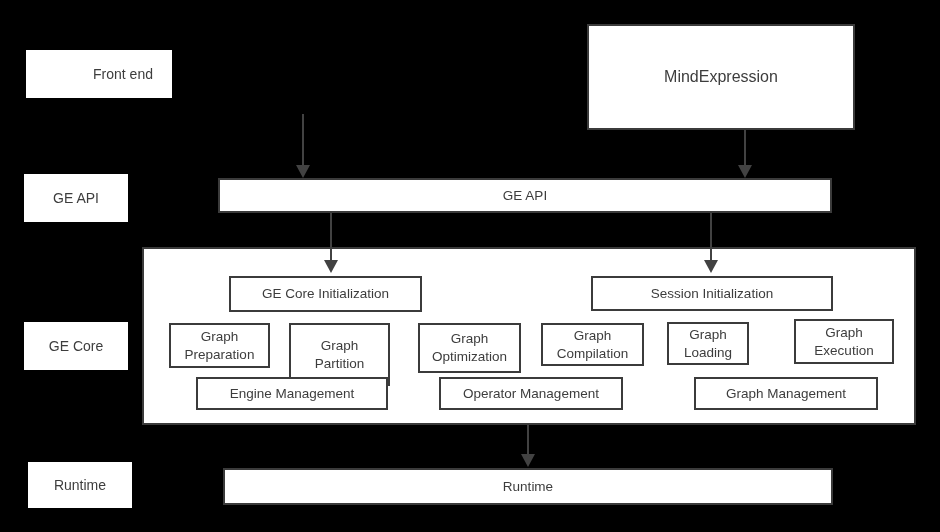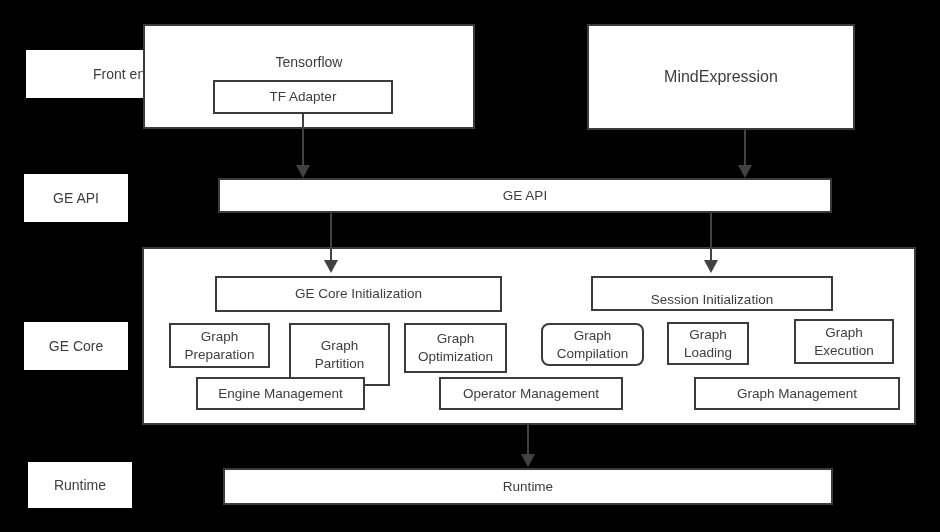--- a/index.html
+++ b/index.html
@@ -88,70 +88,64 @@
 </head>
 <body>
 
 <div class="stage" style="--bg: #000000; --fill: #ffffff; --border: #3b3b3b; --text: #3d3d3d; --arrow: #424242;">
 
   <div class="side-label" style="left:26px; top:50px; width:98px; height:48px;padding-left:48px;">Front end</div>
   <div class="side-label" style="left:24px; top:174px; width:104px; height:48px;">GE API</div>
   <div class="side-label" style="left:24px; top:322px; width:104px; height:48px;">GE Core</div>
   <div class="side-label" style="left:28px; top:462px; width:104px; height:46px;">Runtime</div>
 
-  <div class="container-box" style="left:143px; top:24px; width:332px; height:105px;">
-    <div class="tf-title">Tensorflow</div>
-    <div class="box" style="left:68px; top:54px; width:180px; height:34px;">
-      <span>TF Adapter</span>
-    </div>
-  </div>
 
   <div class="box" style="left:587px; top:24px; width:268px; height:106px; font-size:16px;">
     <span>MindExpression</span>
   </div>
 
   <div class="box" style="left:218px; top:178px; width:614px; height:35px;">
     <span>GE API</span>
   </div>
 
   <div class="container-box" style="left:142px; top:247px; width:774px; height:178px;">
 
-    <div class="box" style="left:71px; top:27px; width:287px; height:36px;">
+    <div class="box" style="left:85px; top:27px; width:193px; height:36px;">
       <span>GE Core Initialization</span>
     </div>
-    <div class="box" style="left:447px; top:27px; width:242px; height:35px;align-items:flex-end;">
+    <div class="box" style="left:447px; top:27px; width:242px; height:35px;">
       <span>Session Initialization</span>
     </div>
 
     <div class="box" style="left:25px; top:74px; width:101px; height:45px;">
       <span class="wrap-narrow">Graph Preparation</span>
     </div>
     <div class="box" style="left:145px; top:74px; width:101px; height:63px;">
       <span class="wrap-narrow">Graph Partition</span>
     </div>
-    <div class="box" style="left:260px; top:74px; width:103px; height:50px;">
+    <div class="box" style="left:274px; top:74px; width:103px; height:50px;">
       <span class="wrap-narrow">Graph Optimization</span>
     </div>
-    <div class="box" style="left:397px; top:74px; width:103px; height:43px;border-radius:8px;">
+    <div class="box" style="left:397px; top:74px; width:103px; height:43px;">
       <span class="wrap-narrow">Graph Compilation</span>
     </div>
     <div class="box" style="left:523px; top:73px; width:82px; height:43px;">
       <span class="wrap-narrow">Graph Loading</span>
     </div>
     <div class="box" style="left:650px; top:70px; width:100px; height:45px;">
       <span class="wrap-narrow">Graph Execution</span>
     </div>
 
-    <div class="box" style="left:52px; top:128px; width:169px; height:33px;">
+    <div class="box" style="left:52px; top:128px; width:192px; height:33px;">
       <span>Engine Management</span>
     </div>
     <div class="box" style="left:295px; top:128px; width:184px; height:33px;">
       <span>Operator Management</span>
     </div>
-    <div class="box" style="left:550px; top:128px; width:206px; height:33px;">
+    <div class="box" style="left:550px; top:128px; width:184px; height:33px;">
       <span>Graph Management</span>
     </div>
   </div>
 
   <div class="box" style="left:223px; top:468px; width:610px; height:37px;">
     <span>Runtime</span>
   </div>
 
   <div class="arrow above" style="left:296px; top:114px; height:64px;">
     <div class="shaft"></div>

